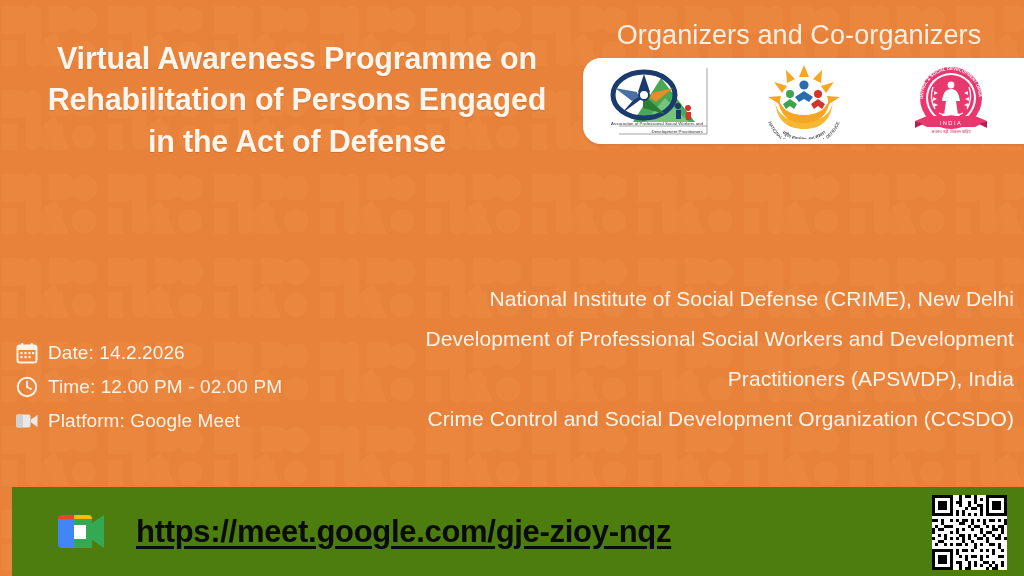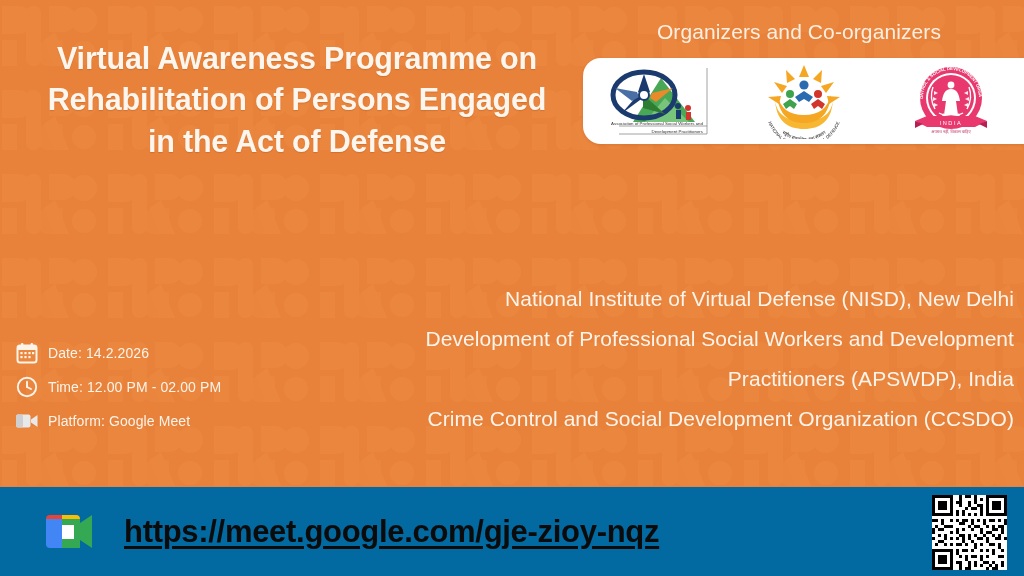--- a/index.html
+++ b/index.html
@@ -45,21 +45,21 @@
     text-align: center;
   }
 
   
   #organizers-heading {
     position: absolute;
     left: 583px;
     top: 20px;
     width: 432px;
     text-align: center;
-    font-size: 21px;
+    font-size: 27px;
     color: #FCEFE2;
     letter-spacing: 0.1px;
   }
   #logo-card {
     position: absolute;
     left: 583px;
     top: 58px;
     width: 441px;
     height: 86px;
     background: #FFFFFF;
@@ -93,21 +93,21 @@
   .detail-ico {
     width: 26px;
     height: 26px;
     flex: 0 0 26px;
     margin-right: 8px;
     display: flex;
     align-items: center;
     justify-content: center;
   }
   .detail-text {
-    font-size: 14px;
+    font-size: 19px;
     color: #FCF3E9;
     white-space: nowrap;
     letter-spacing: 0.1px;
   }
 
   
   #org-list {
     position: absolute;
     right: 10px;
     top: 288px;
@@ -120,25 +120,25 @@
     line-height: 1;
     margin-bottom: 19px;
     letter-spacing: 0.05px;
     white-space: nowrap;
   }
   #org-list .org-line:last-child { margin-bottom: 8px; }
 
   
   #bottom-bar {
     position: absolute;
-    left: 0;
+    left: 12px;
     right: 0;
     top: 487px;
     height: 89px;
-    background: #0369a1;
+    background: #4d7c0f;
     display: flex;
     align-items: center;
   }
   #meet-icon-wrap {
     margin-left: 38px;
     width: 58px;
     height: 48px;
     display: flex;
     align-items: center;
     justify-content: center;
@@ -349,21 +349,21 @@
           <rect x="1" y="3.5" width="7" height="13" rx="2" fill="#CFCFCF"></rect>
           <path d="M16 8.5 L22.5 4 L22.5 16 L16 11.5 Z" fill="#E9E9E9"></path>
         </svg>
       </span>
       <span class="detail-text">Platform: Google Meet</span>
     </div>
 
   </div>
 
   <div id="org-list">
-    <div class="org-line">National Institute of Virtual Defense (NISD), New Delhi</div>
+    <div class="org-line">National Institute of Social Defense (CRIME), New Delhi</div>
     <div class="org-line">Development of Professional Social Workers and Development</div>
     <div class="org-line">Practitioners (APSWDP), India</div>
     <div class="org-line">Crime Control and Social Development Organization (CCSDO)</div>
   </div>
 
   <div id="bottom-bar">
 
     <span id="meet-icon-wrap">
       <svg width="54" height="45" viewBox="0 0 54 45" aria-hidden="true">
         <path d="M6 10 a4 4 0 0 1 4 -4 h12 v10 h-16 z" fill="#EA4335"></path>

